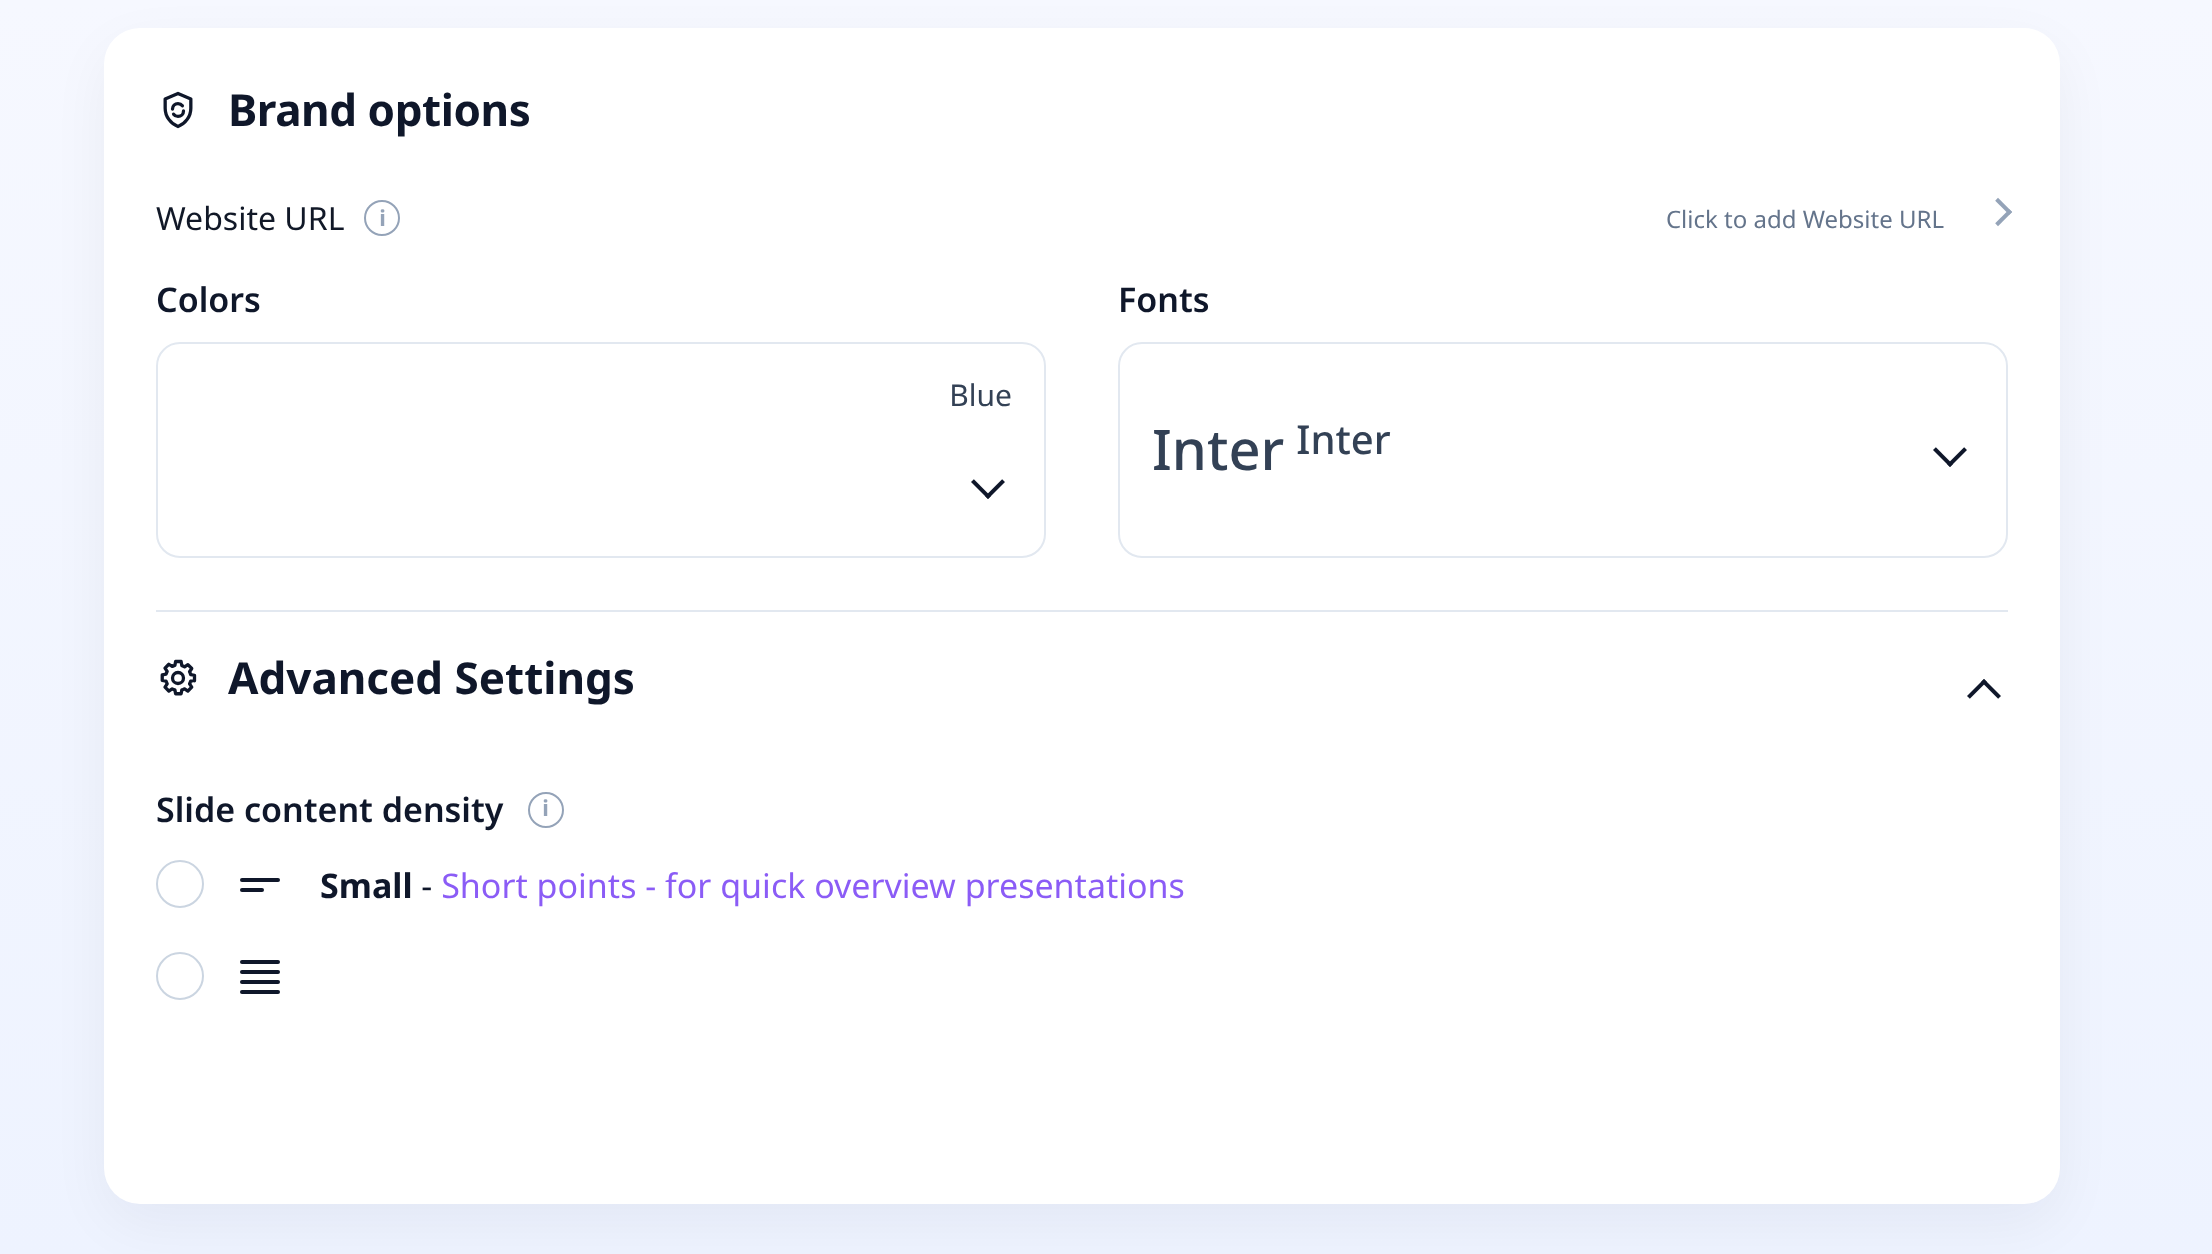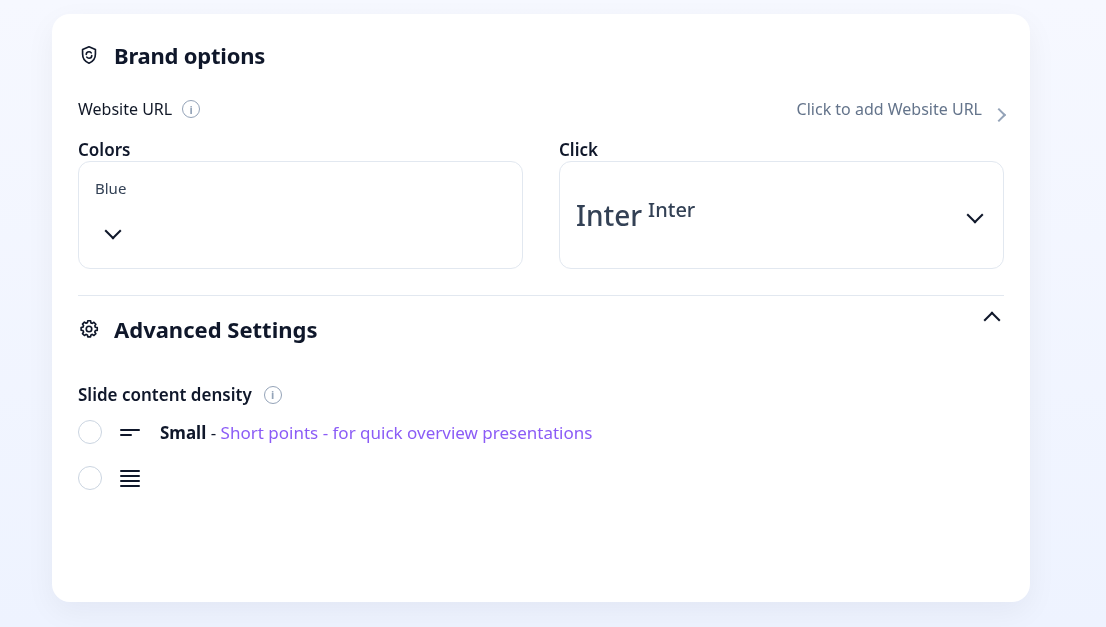--- a/index.html
+++ b/index.html
@@ -31,45 +31,45 @@
 
   
   .sec-head{display:flex;align-items:center;gap:14px;margin-bottom:16px}
   .sec-title{font-size:22px;font-weight:700;letter-spacing:-0.01em}
   .icon svg{display:block}
 
   
   .url-row{display:flex;align-items:center;justify-content:space-between;margin-top:28px;margin-bottom:18px}
   .url-left{display:flex;align-items:center;gap:10px;color:#111827;font-size:16px}
   .info-circle{width:18px;height:18px;border:1.5px solid #94a3b8;border-radius:50%;display:inline-flex;align-items:center;justify-content:center;color:#94a3b8;font-size:11px;font-weight:700}
-  .url-right{display:flex;align-items:flex-end;gap:12px;color:var(--muted);font-size:16px;cursor:pointer}
+  .url-right{display:flex;align-items:flex-start;gap:22px;color:var(--muted);font-size:12px;cursor:pointer}
   .chev{width:10px;height:10px;border-right:2px solid #94a3b8;border-bottom:2px solid #94a3b8;transform:rotate(-45deg)}
 
   
   .two-col{display:grid;grid-template-columns:1fr 1fr;gap:36px;margin-top:6px}
-  .field-label{font-size:17px;font-weight:600;}
+  .field-label{font-size:17px;font-weight:600;margin-bottom:10px}
 
   .select-box{border:1px solid var(--border);border-radius:12px;padding:14px 16px;display:flex;align-items:center;justify-content:space-between;min-height:108px}
-  .select-box.colors-box{align-items:flex-start;flex-direction:column;gap:12px;justify-content:center}
+  .select-box.colors-box{align-items:flex-end;flex-direction:column;gap:12px;justify-content:center}
   .color-name{color:#334155;font-size:15px}
   .swatches-row{display:flex;align-items:center;justify-content:space-between;gap:12px}
   .swatches{display:flex;height:42px;border-radius:8px;overflow:hidden;flex:1}
   .swatch{flex:1;height:100%}
   .picker-chev{width:12px;height:12px;border-right:2px solid #0f172a;border-bottom:2px solid #0f172a;transform:rotate(45deg);margin-right:6px}
 
   .fonts-box{display:flex;align-items:center;justify-content:space-between}
   .fonts-text{display:flex;flex-direction:row;gap:6px}
   .font-primary{font-size:28px;color:#334155;font-weight:500}
   .font-secondary{font-size:20px;color:#334155;font-weight:500}
 
   
   .divider{height:1px;background:var(--border);margin:26px 0 18px 0}
 
   
-  .adv-head{display:flex;align-items:flex-start;justify-content:space-between}
+  .adv-head{display:flex;align-items:flex-end;justify-content:space-between}
   .adv-left{display:flex;align-items:center;gap:14px}
   .adv-title{font-size:22px;font-weight:700}
   .chev-up{width:12px;height:12px;border-right:2px solid #0f172a;border-bottom:2px solid #0f172a;transform:rotate(-135deg);margin-right:6px}
 
   .density-label{display:flex;align-items:center;gap:12px;margin-top:39px;font-size:17px;font-weight:600}
 
   .options{margin-top:14px;display:flex;flex-direction:column;gap:22px}
   .opt{display:flex;align-items:center;gap:18px;cursor:pointer}
   .radio{width:24px;height:24px;border-radius:50%;border:1.5px solid #cbd5e1;display:inline-flex;align-items:center;justify-content:center;background:#fff}
   .radio.checked{border:6px solid var(--accent-ring);width:24px;height:24px}
@@ -126,21 +126,21 @@
               <div class="swatch" style="background: rgb(54, 199, 193);"></div>
               <div class="swatch" style="background: rgb(77, 217, 178);"></div>
               <div class="swatch" style="background: rgb(95, 230, 166);"></div>
               <div class="swatch" style="background: rgb(124, 240, 143);"></div>
             </div>
           <span class="picker-chev"></span>
         </div>
       </div>
     </div>
     <div>
-      <div class="field-label">Click</div>
+      <div class="field-label">Fonts</div>
       <div class="select-box fonts-box">
         <div class="fonts-text">
           <div class="font-primary">Inter</div>
           <div class="font-secondary">Inter</div>
         </div>
         <span class="picker-chev"></span>
       </div>
     </div>
   </div>
 

